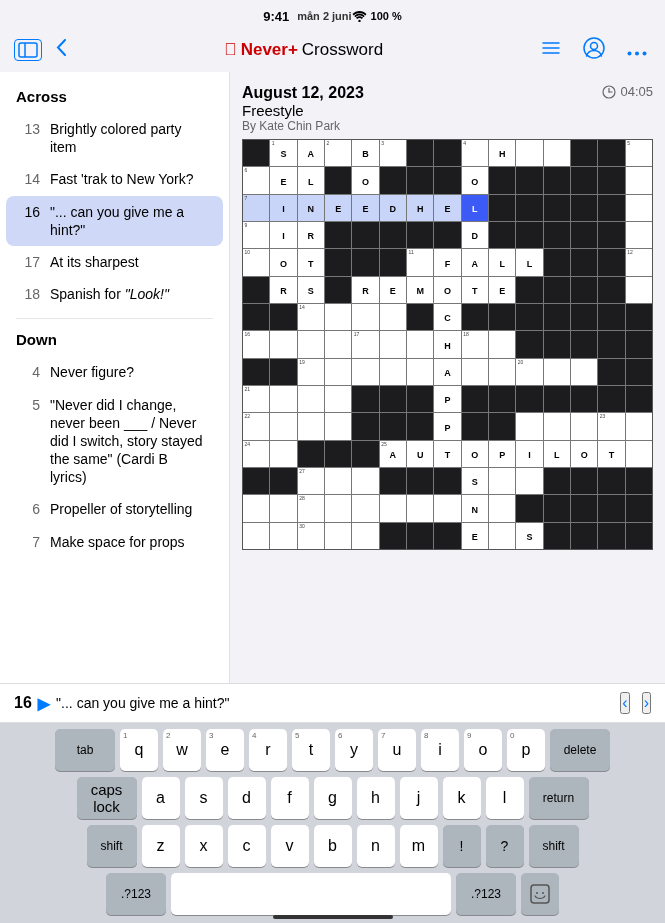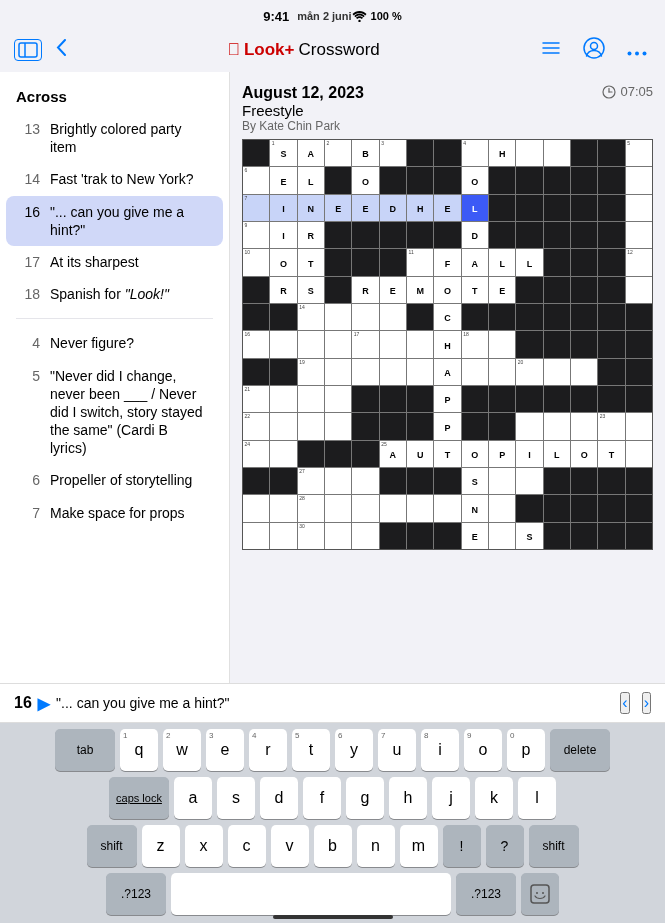--- a/index.html
+++ b/index.html
@@ -263,21 +263,21 @@
       </svg>
     </div>
     <button class="nav-icon-btn">
       <svg width="10" height="17" viewBox="0 0 10 17" fill="none">
         <path d="M9 1L2 8.5L9 16" stroke="#007aff" stroke-width="2" stroke-linecap="round"></path>
       </svg>
     </button>
   </div>
   <div class="nav-center">
     <span class="apple-logo"></span>
-    <span class="nav-title-news">Look+</span>
+    <span class="nav-title-news">Never+</span>
     <span class="nav-crossword">Crossword</span>
   </div>
   <div class="nav-right">
     <button class="nav-icon-btn">
       <svg width="20" height="16" viewBox="0 0 20 16" fill="none">
         <line x1="2" y1="3" x2="18" y2="3" stroke="#007aff" stroke-width="1.5" stroke-linecap="round"></line>
         <line x1="2" y1="8" x2="18" y2="8" stroke="#007aff" stroke-width="1.5" stroke-linecap="round"></line>
         <line x1="2" y1="13" x2="18" y2="13" stroke="#007aff" stroke-width="1.5" stroke-linecap="round"></line>
       </svg>
     </button>
@@ -319,20 +319,21 @@
       <span class="clue-number">17</span>
       <span class="clue-text">At its sharpest</span>
     </div>
     <div class="clue-item">
       <span class="clue-number">18</span>
       <span class="clue-text">Spanish for <em>"Look!"</em></span>
     </div>
 
     <div class="clue-divider"></div>
 
+    <div class="clue-section-header">Down</div>
 
     <div class="clue-item">
       <span class="clue-number">4</span>
       <span class="clue-text">Never figure?</span>
     </div>
     <div class="clue-item">
       <span class="clue-number">5</span>
       <span class="clue-text">"Never did I change, never been ___ / Never did I switch, story stayed the same" (Cardi B lyrics)</span>
     </div>
     <div class="clue-item">
@@ -352,21 +353,21 @@
           <div class="puzzle-date">August 12, 2023</div>
           <div class="puzzle-type">Freestyle</div>
           <div class="puzzle-author">By Kate Chin Park</div>
         </div>
         <div class="puzzle-timer">
           <svg width="14" height="14" viewBox="0 0 14 14">
             <circle cx="7" cy="7" r="6" stroke="#666" stroke-width="1.2" fill="none"></circle>
             <line x1="7" y1="7" x2="7" y2="3.5" stroke="#666" stroke-width="1.2" stroke-linecap="round"></line>
             <line x1="7" y1="7" x2="10" y2="7" stroke="#666" stroke-width="1.2" stroke-linecap="round"></line>
           </svg>
-          <span>07:05</span>
+          <span>04:05</span>
         </div>
       </div>
     </div>
 
     <div id="grid-container" style="width:100%;max-width:415px;">
     <div style="display: grid; grid-template-columns: repeat(15, 1fr); gap: 1px; background: rgb(119, 119, 119); border: 1.5px solid rgb(85, 85, 85); width: 100%; margin-top: 4px;">
           <div style="position: relative; aspect-ratio: 1 / 1; display: flex; align-items: center; justify-content: center; overflow: hidden; background: rgb(28, 28, 30);"></div>
           <div style="position: relative; aspect-ratio: 1 / 1; display: flex; align-items: center; justify-content: center; overflow: hidden; background: rgb(255, 255, 255);">
             <span style="position: absolute; top: 1px; left: 1.5px; font-size: 5px; color: rgb(68, 68, 68); line-height: 1; font-weight: 400;">1</span>
             <span style="font-size: 9px; font-weight: 700; margin-top: 2px; color: rgb(0, 0, 0);">S</span>
@@ -771,30 +772,31 @@
     <button class="kb-key"><span class="kb-number">5</span>t</button>
     <button class="kb-key"><span class="kb-number">6</span>y</button>
     <button class="kb-key"><span class="kb-number">7</span>u</button>
     <button class="kb-key"><span class="kb-number">8</span>i</button>
     <button class="kb-key"><span class="kb-number">9</span>o</button>
     <button class="kb-key"><span class="kb-number">0</span>p</button>
     <button class="kb-key special wide" style="font-size:12px;">delete</button>
   </div>
 
   <div class="kb-row">
-    <button class="kb-key special wide" style="font-size:11px;text-decoration:underline;">caps lock</button>
+    <button class="kb-key special wide" style="font-size:15px;">caps lock</button>
     <button class="kb-key">a</button>
     <button class="kb-key">s</button>
     <button class="kb-key">d</button>
     <button class="kb-key">f</button>
     <button class="kb-key">g</button>
     <button class="kb-key">h</button>
     <button class="kb-key">j</button>
     <button class="kb-key">k</button>
     <button class="kb-key">l</button>
+    <button class="kb-key special wide" style="font-size:12px;">return</button>
   </div>
 
   <div class="kb-row">
     <button class="kb-key special shift-wide" style="font-size:12px;">shift</button>
     <button class="kb-key">z</button>
     <button class="kb-key">x</button>
     <button class="kb-key">c</button>
     <button class="kb-key">v</button>
     <button class="kb-key">b</button>
     <button class="kb-key">n</button>

